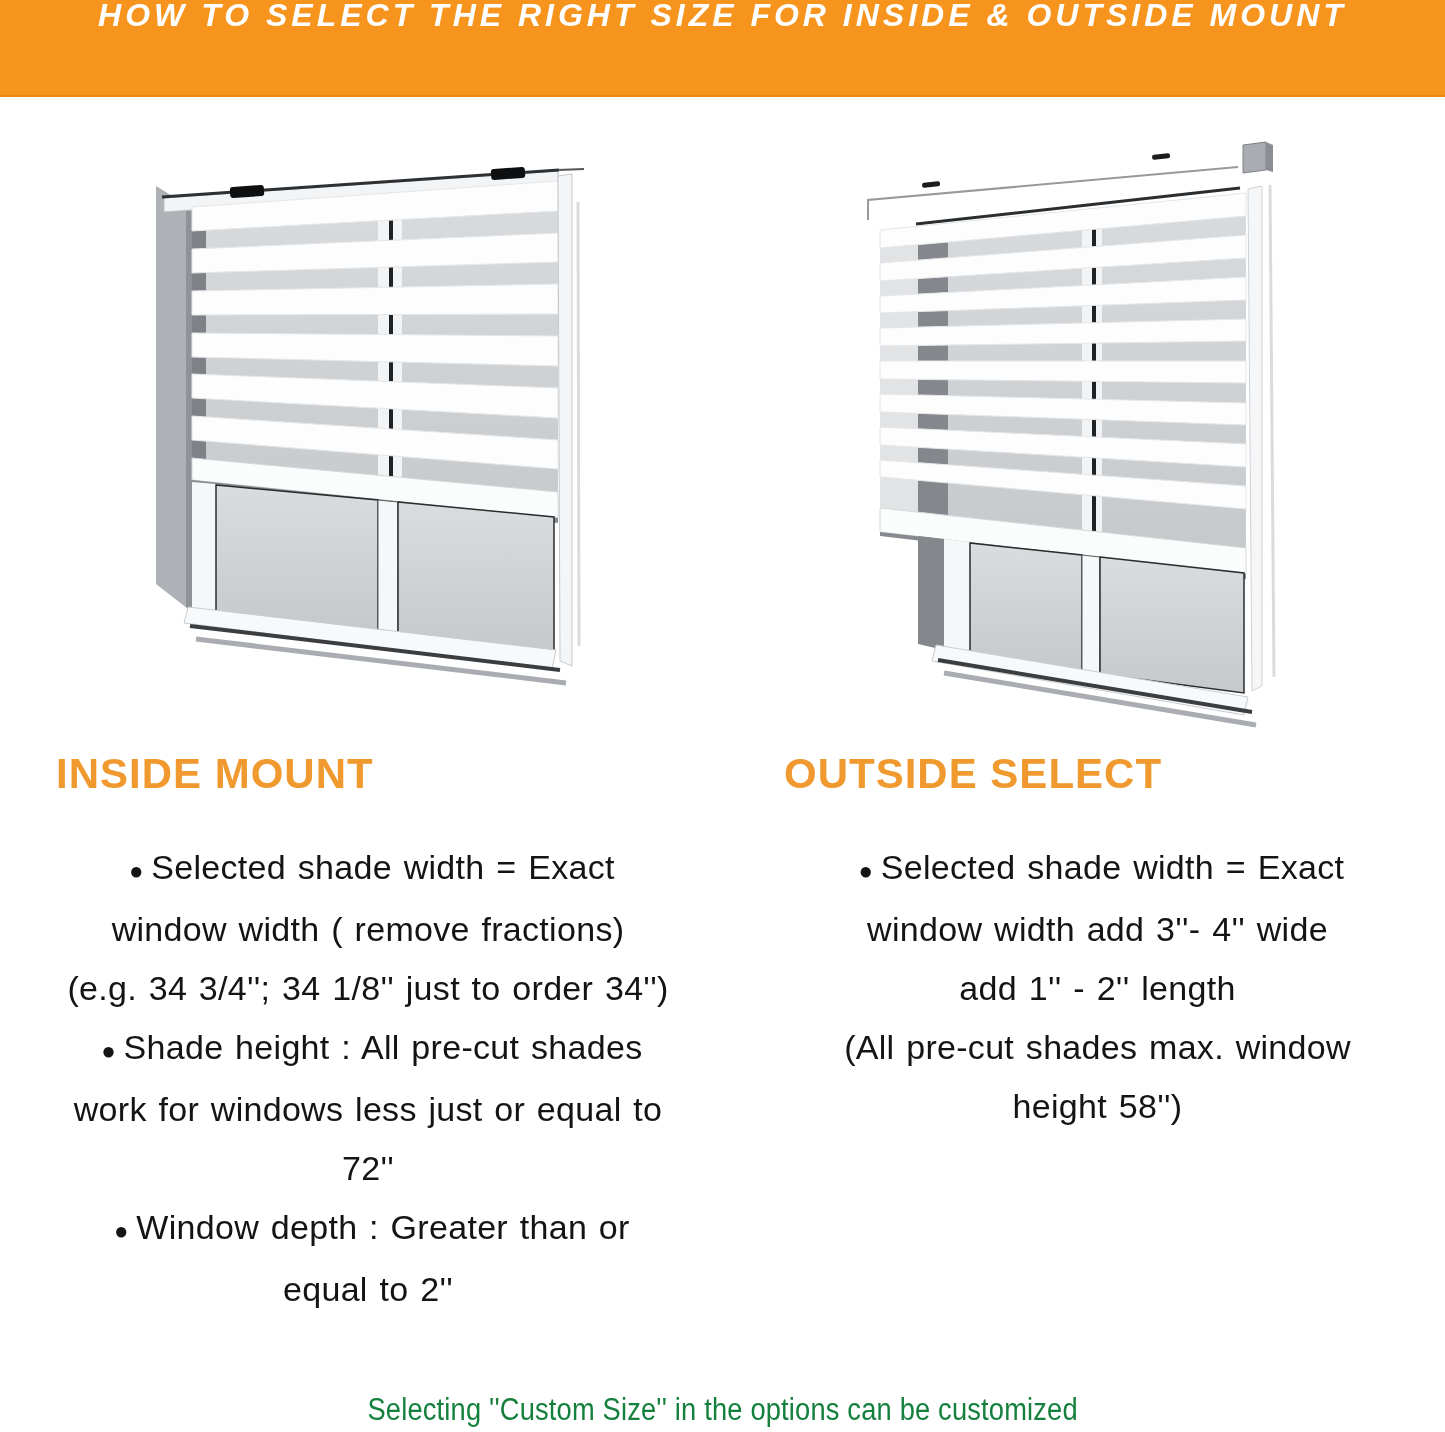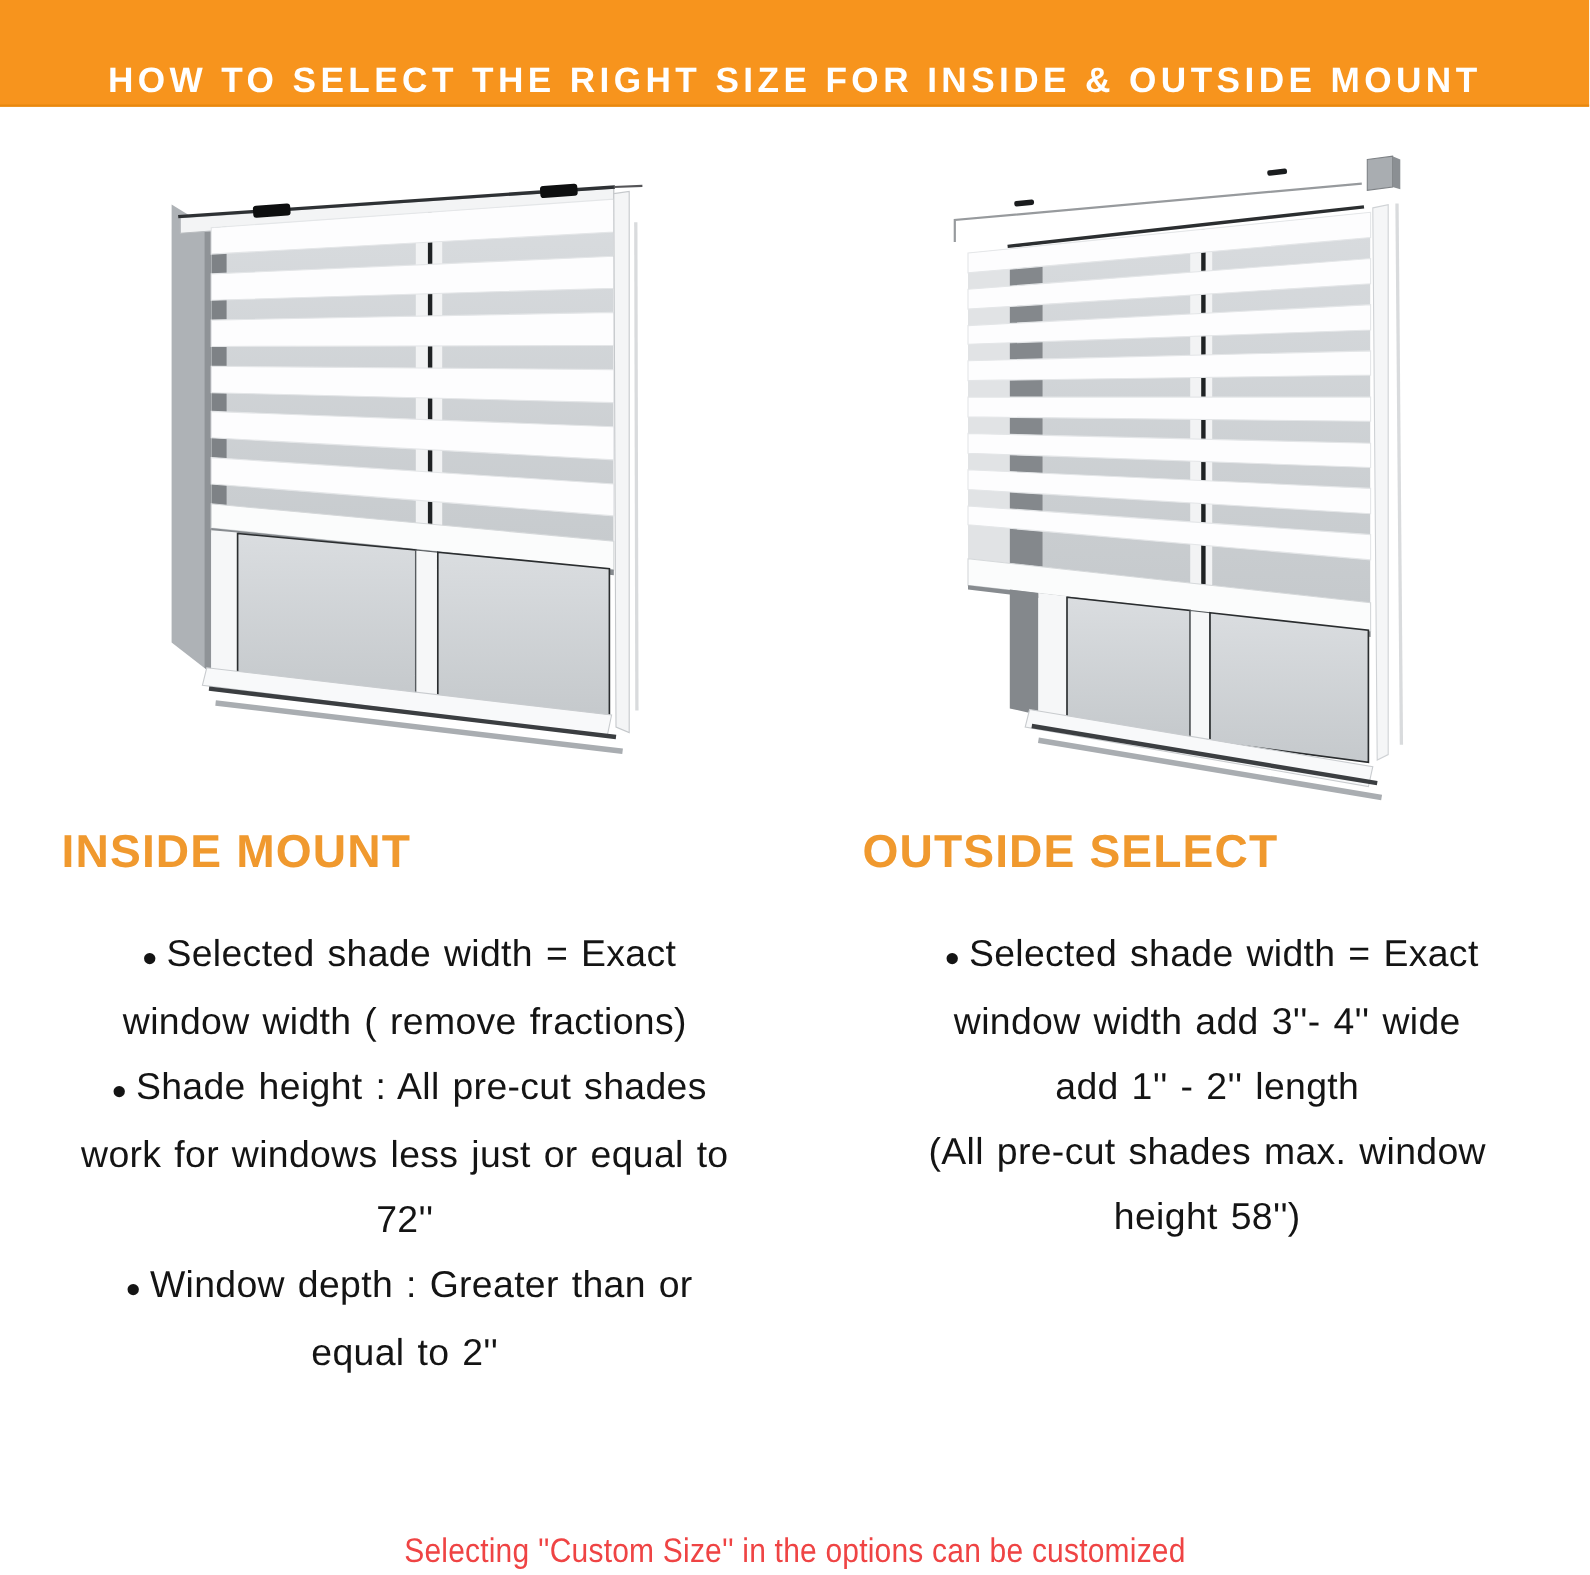--- a/index.html
+++ b/index.html
@@ -3,21 +3,21 @@
 <meta charset="utf-8">
 <style>
   html,body{margin:0;padding:0;background:#ffffff;}
   .page{
     position:relative;width:1445px;height:1432px;background:#ffffff;overflow:hidden;
     font-family:"Liberation Sans",sans-serif;color:#141414;
   }
   .banner{
     position:absolute;left:0;top:0;width:1445px;height:95px;
     background:#F7941D;border-bottom:2px solid #E8880F;
-    display:flex;align-items:flex-end;justify-content:center;
+    display:flex;align-items:flex-start;justify-content:center;font-style:italic;
   }
   .banner-title{
     color:#FFFFFF;font-weight:bold;font-size:32px;letter-spacing:4px;
     white-space:nowrap;transform:translateY(-3px);
   }
   .illus{position:absolute;}
   .illus-left{left:146px;top:148px;width:500px;height:562px;}
   .illus-right{left:860px;top:140px;width:480px;height:632px;}
   .hd{
     position:absolute;margin:0;font-size:42px;font-weight:bold;color:#F0992E;
@@ -28,21 +28,21 @@
   .list{position:absolute;font-size:34px;letter-spacing:.3px;word-spacing:2px;text-align:center;}
   .list-inside{left:18px;top:838px;width:700px;}
   .list-outside{left:750px;top:838px;width:695px;}
   .line{line-height:59px;white-space:nowrap;}
   .bullet{
     display:inline-block;width:30px;font-size:24px;color:#141414;
     vertical-align:baseline;
   }
   .footer-note{
     position:absolute;left:0;top:1392px;width:1445px;text-align:center;
-    font-size:31px;color:#ef4444;
+    font-size:31px;color:#15803d;
   }
   .squeeze{display:inline-block;transform:scaleX(.88);transform-origin:center;letter-spacing:.2px;}
   svg{display:block;}
 </style>
 </head>
 <body>
 
 <div class="page">
 
   <header class="banner">
@@ -174,20 +174,21 @@
       </g>
     </svg>
   </div>
 
   <h2 class="hd hd-inside">INSIDE MOUNT</h2>
   <h2 class="hd hd-outside">OUTSIDE SELECT</h2>
 
   <div class="list list-inside">
     <div class="line"><span class="bullet">●</span><span>Selected shade width = Exact</span></div>
     <div class="line"><span>window width ( remove fractions)</span></div>
+    <div class="line"><span>(e.g. 34 3/4''; 34 1/8'' just to order 34'')</span></div>
     <div class="line"><span class="bullet">●</span><span>Shade height : All pre-cut shades</span></div>
     <div class="line"><span>work for windows less just or equal to</span></div>
     <div class="line"><span>72''</span></div>
     <div class="line"><span class="bullet">●</span><span>Window depth : Greater than or</span></div>
     <div class="line"><span>equal to 2''</span></div>
   </div>
 
   <div class="list list-outside">
     <div class="line"><span class="bullet">●</span><span>Selected shade width = Exact</span></div>
     <div class="line"><span>window width add 3''- 4'' wide</span></div>

